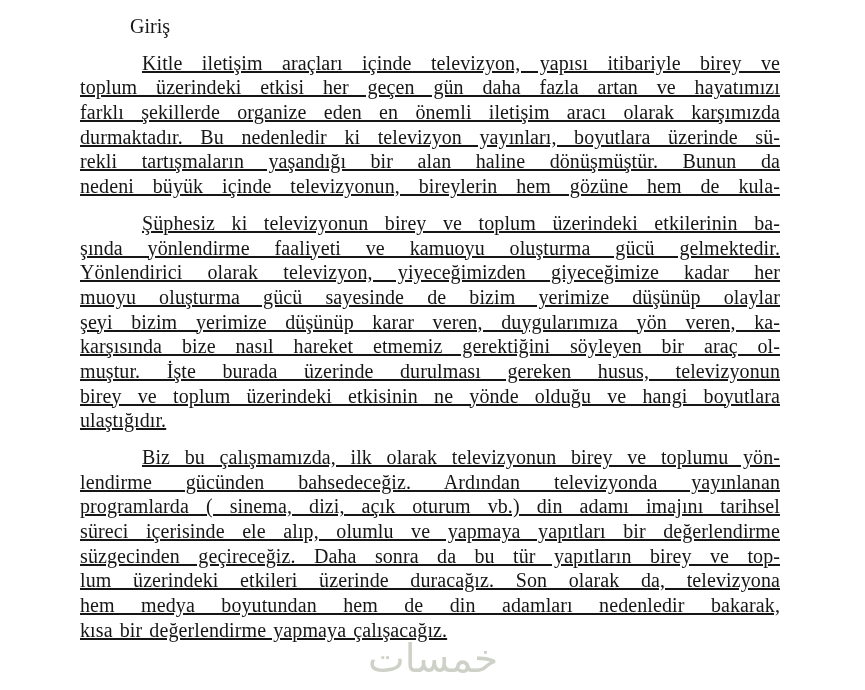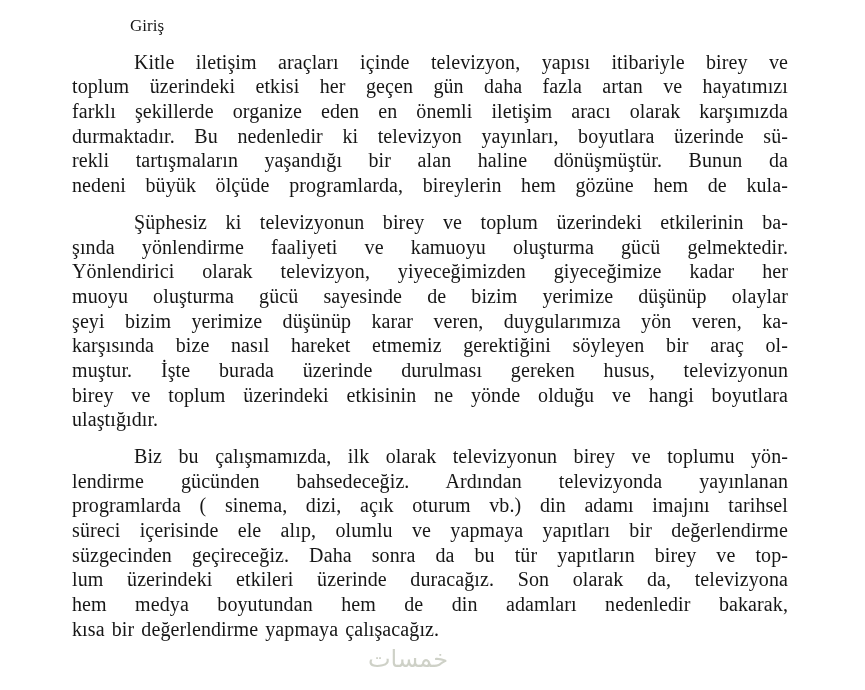--- a/index.html
+++ b/index.html
@@ -14,44 +14,44 @@
     background: #ffffff;
     overflow: hidden;
     font-family: "Liberation Serif", serif;
     color: #161616;
   }
   .watermark {
     position: absolute;
     left: 368px;
     top: 642px;
     font-family: "DejaVu Sans", sans-serif;
-    font-size: 24px;
+    font-size: 39px;
     line-height: 34px;
     color: #c6c9be;
     opacity: 0.85;
     z-index: 0;
     direction: rtl;
     user-select: none;
   }
   .textblock {
     position: absolute;
     left: 68px;
     top: 14px;
     width: 724px;
     z-index: 1;
     font-size: 20px;
   }
   .heading {
     margin: 0 0 11px 0;
     padding-left: 62px;
-    font-size: 17px;
+    font-size: 20px;
     font-weight: 400;
     line-height: 24.7px;
   }
-  .paragraph { margin: 4px; }
+  .paragraph { margin: 12px; text-decoration: underline; }
   .paragraph + .paragraph { margin-top: 12px; }
   .line {
     line-height: 24.7px;
     height: 24.7px;
     white-space: nowrap;
     text-align: justify;
     text-align-last: justify;
     letter-spacing: 0.1px;
   }
   .line.first { text-indent: 62px; }
@@ -68,21 +68,21 @@
   <div class="watermark" style="color: rgb(198, 201, 190);">خمسات</div>
   <div class="textblock">
     <h1 class="heading">Giriş</h1>
     <div id="paragraphs">
         <div class="paragraph">
           <div class="line first">Kitle iletişim araçları içinde televizyon, yapısı itibariyle birey ve</div>
           <div class="line">toplum üzerindeki etkisi her geçen gün daha fazla artan ve hayatımızı</div>
           <div class="line">farklı şekillerde organize eden en önemli iletişim aracı olarak karşımızda</div>
           <div class="line">durmaktadır. Bu nedenledir ki televizyon yayınları, boyutlara üzerinde sü-</div>
           <div class="line">rekli tartışmaların yaşandığı bir alan haline dönüşmüştür. Bunun da</div>
-          <div class="line">nedeni büyük ölçüde programlarda, bireylerin hem gözüne hem de kula-</div>
+          <div class="line">nedeni büyük içinde televizyonun, bireylerin hem gözüne hem de kula-</div>
         </div>
         <div class="paragraph">
           <div class="line first">Şüphesiz ki televizyonun birey ve toplum üzerindeki etkilerinin ba-</div>
           <div class="line">şında yönlendirme faaliyeti ve kamuoyu oluşturma gücü gelmektedir.</div>
           <div class="line">Yönlendirici olarak televizyon, yiyeceğimizden giyeceğimize kadar her</div>
           <div class="line">muoyu oluşturma gücü sayesinde de bizim yerimize düşünüp olaylar</div>
           <div class="line">şeyi bizim yerimize düşünüp karar veren, duygularımıza yön veren, ka-</div>
           <div class="line">karşısında bize nasıl hareket etmemiz gerektiğini söyleyen bir araç ol-</div>
           <div class="line">muştur. İşte burada üzerinde durulması gereken husus, televizyonun</div>
           <div class="line">birey ve toplum üzerindeki etkisinin ne yönde olduğu ve hangi boyutlara</div>

